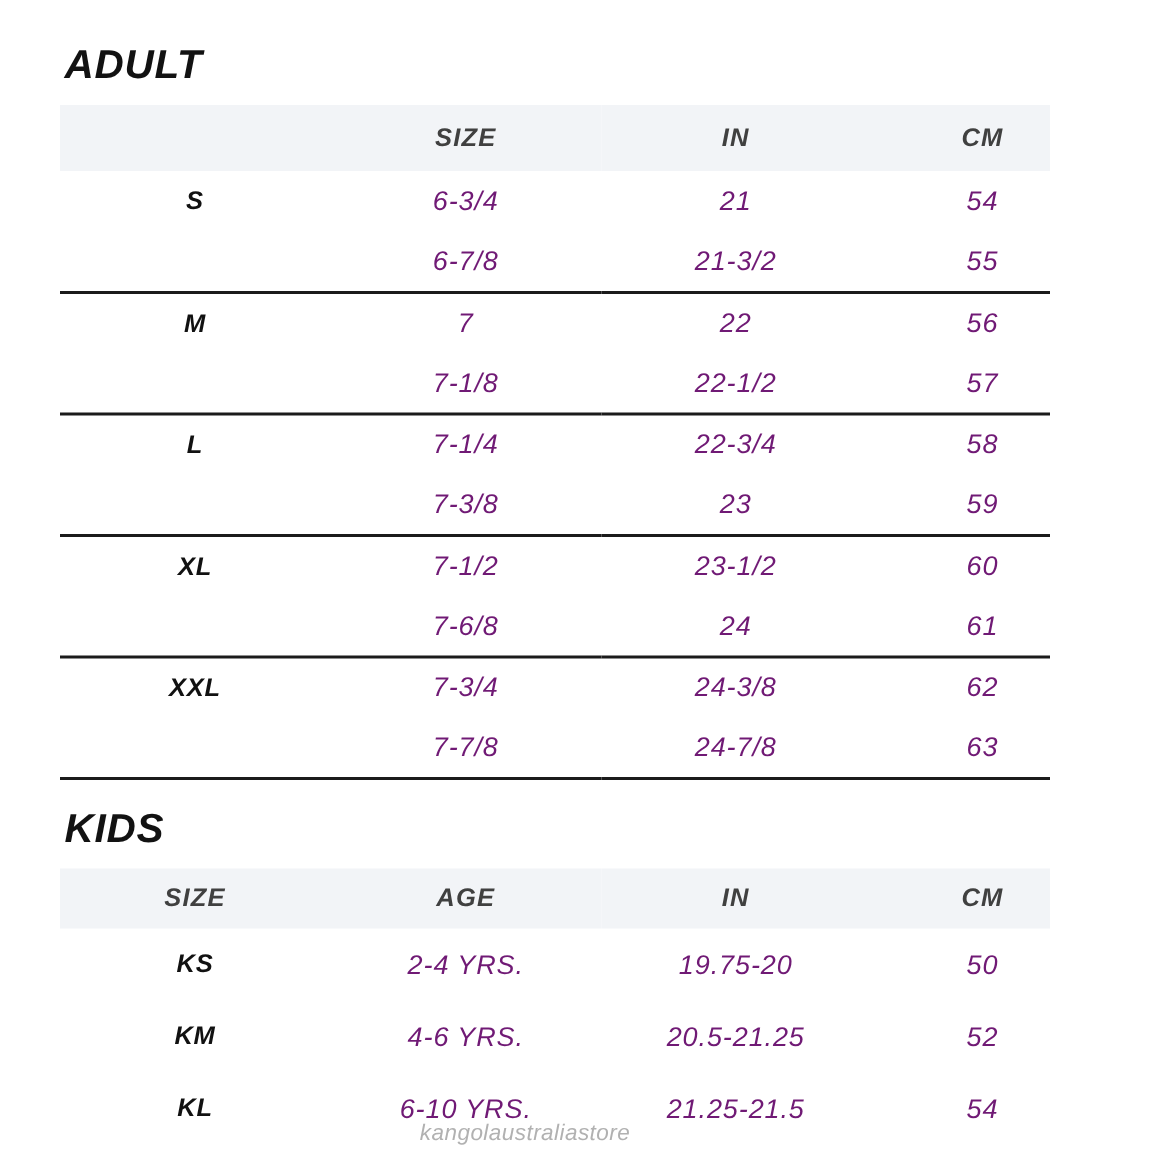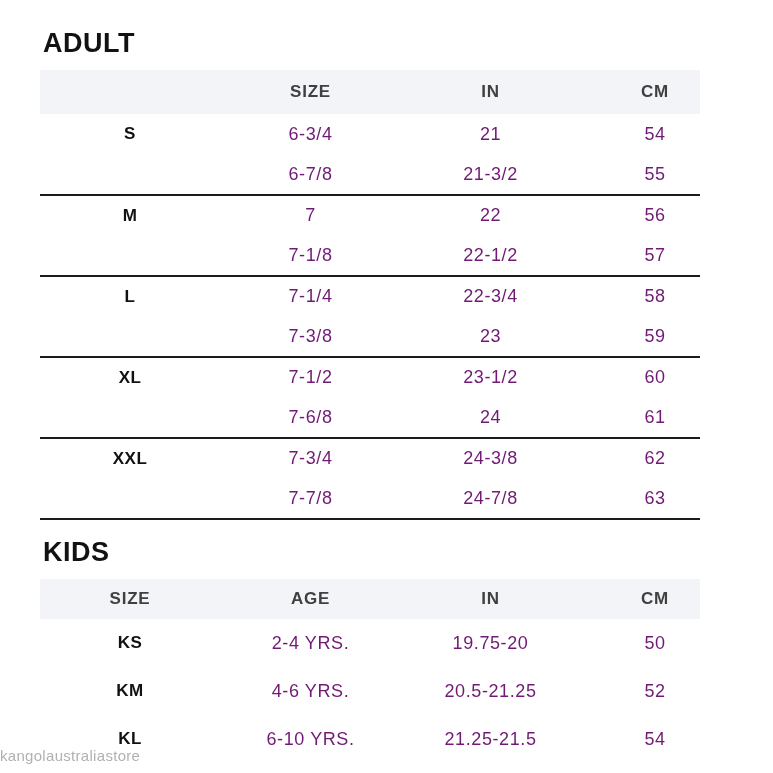--- a/index.html
+++ b/index.html
@@ -4,20 +4,21 @@
 <style>
   * { box-sizing: border-box; }
   html, body { margin: 0; padding: 0; background: #ffffff; }
   .page {
     position: relative;
     width: 700px;
     height: 773px;
     background: #ffffff;
     font-family: "Liberation Sans", sans-serif;
     overflow: hidden;
+    font-style: italic;
   }
   .content {
     padding-left: 40px;
     padding-right: 43px;
   }
   .section-title {
     margin: 0 0 13px 3px;
     font-size: 27px;
     font-weight: 800;
     letter-spacing: 0.5px;
@@ -64,21 +65,21 @@
   table.kids  tbody tr { height: 48px; }
   
   table.adult tbody tr:nth-child(even) td {
     border-bottom: 2.5px solid #1b1b1b;
   }
   .watermark {
     position: absolute;
     left: 0;
     right: 0;
     bottom: 9px;
-    text-align: left;
+    text-align: center;
     font-size: 15px;
     letter-spacing: 0.3px;
     color: #b1b1b1;
   }
 </style>
 </head>
 <body>
 
 <div class="page">
   <div class="content">

